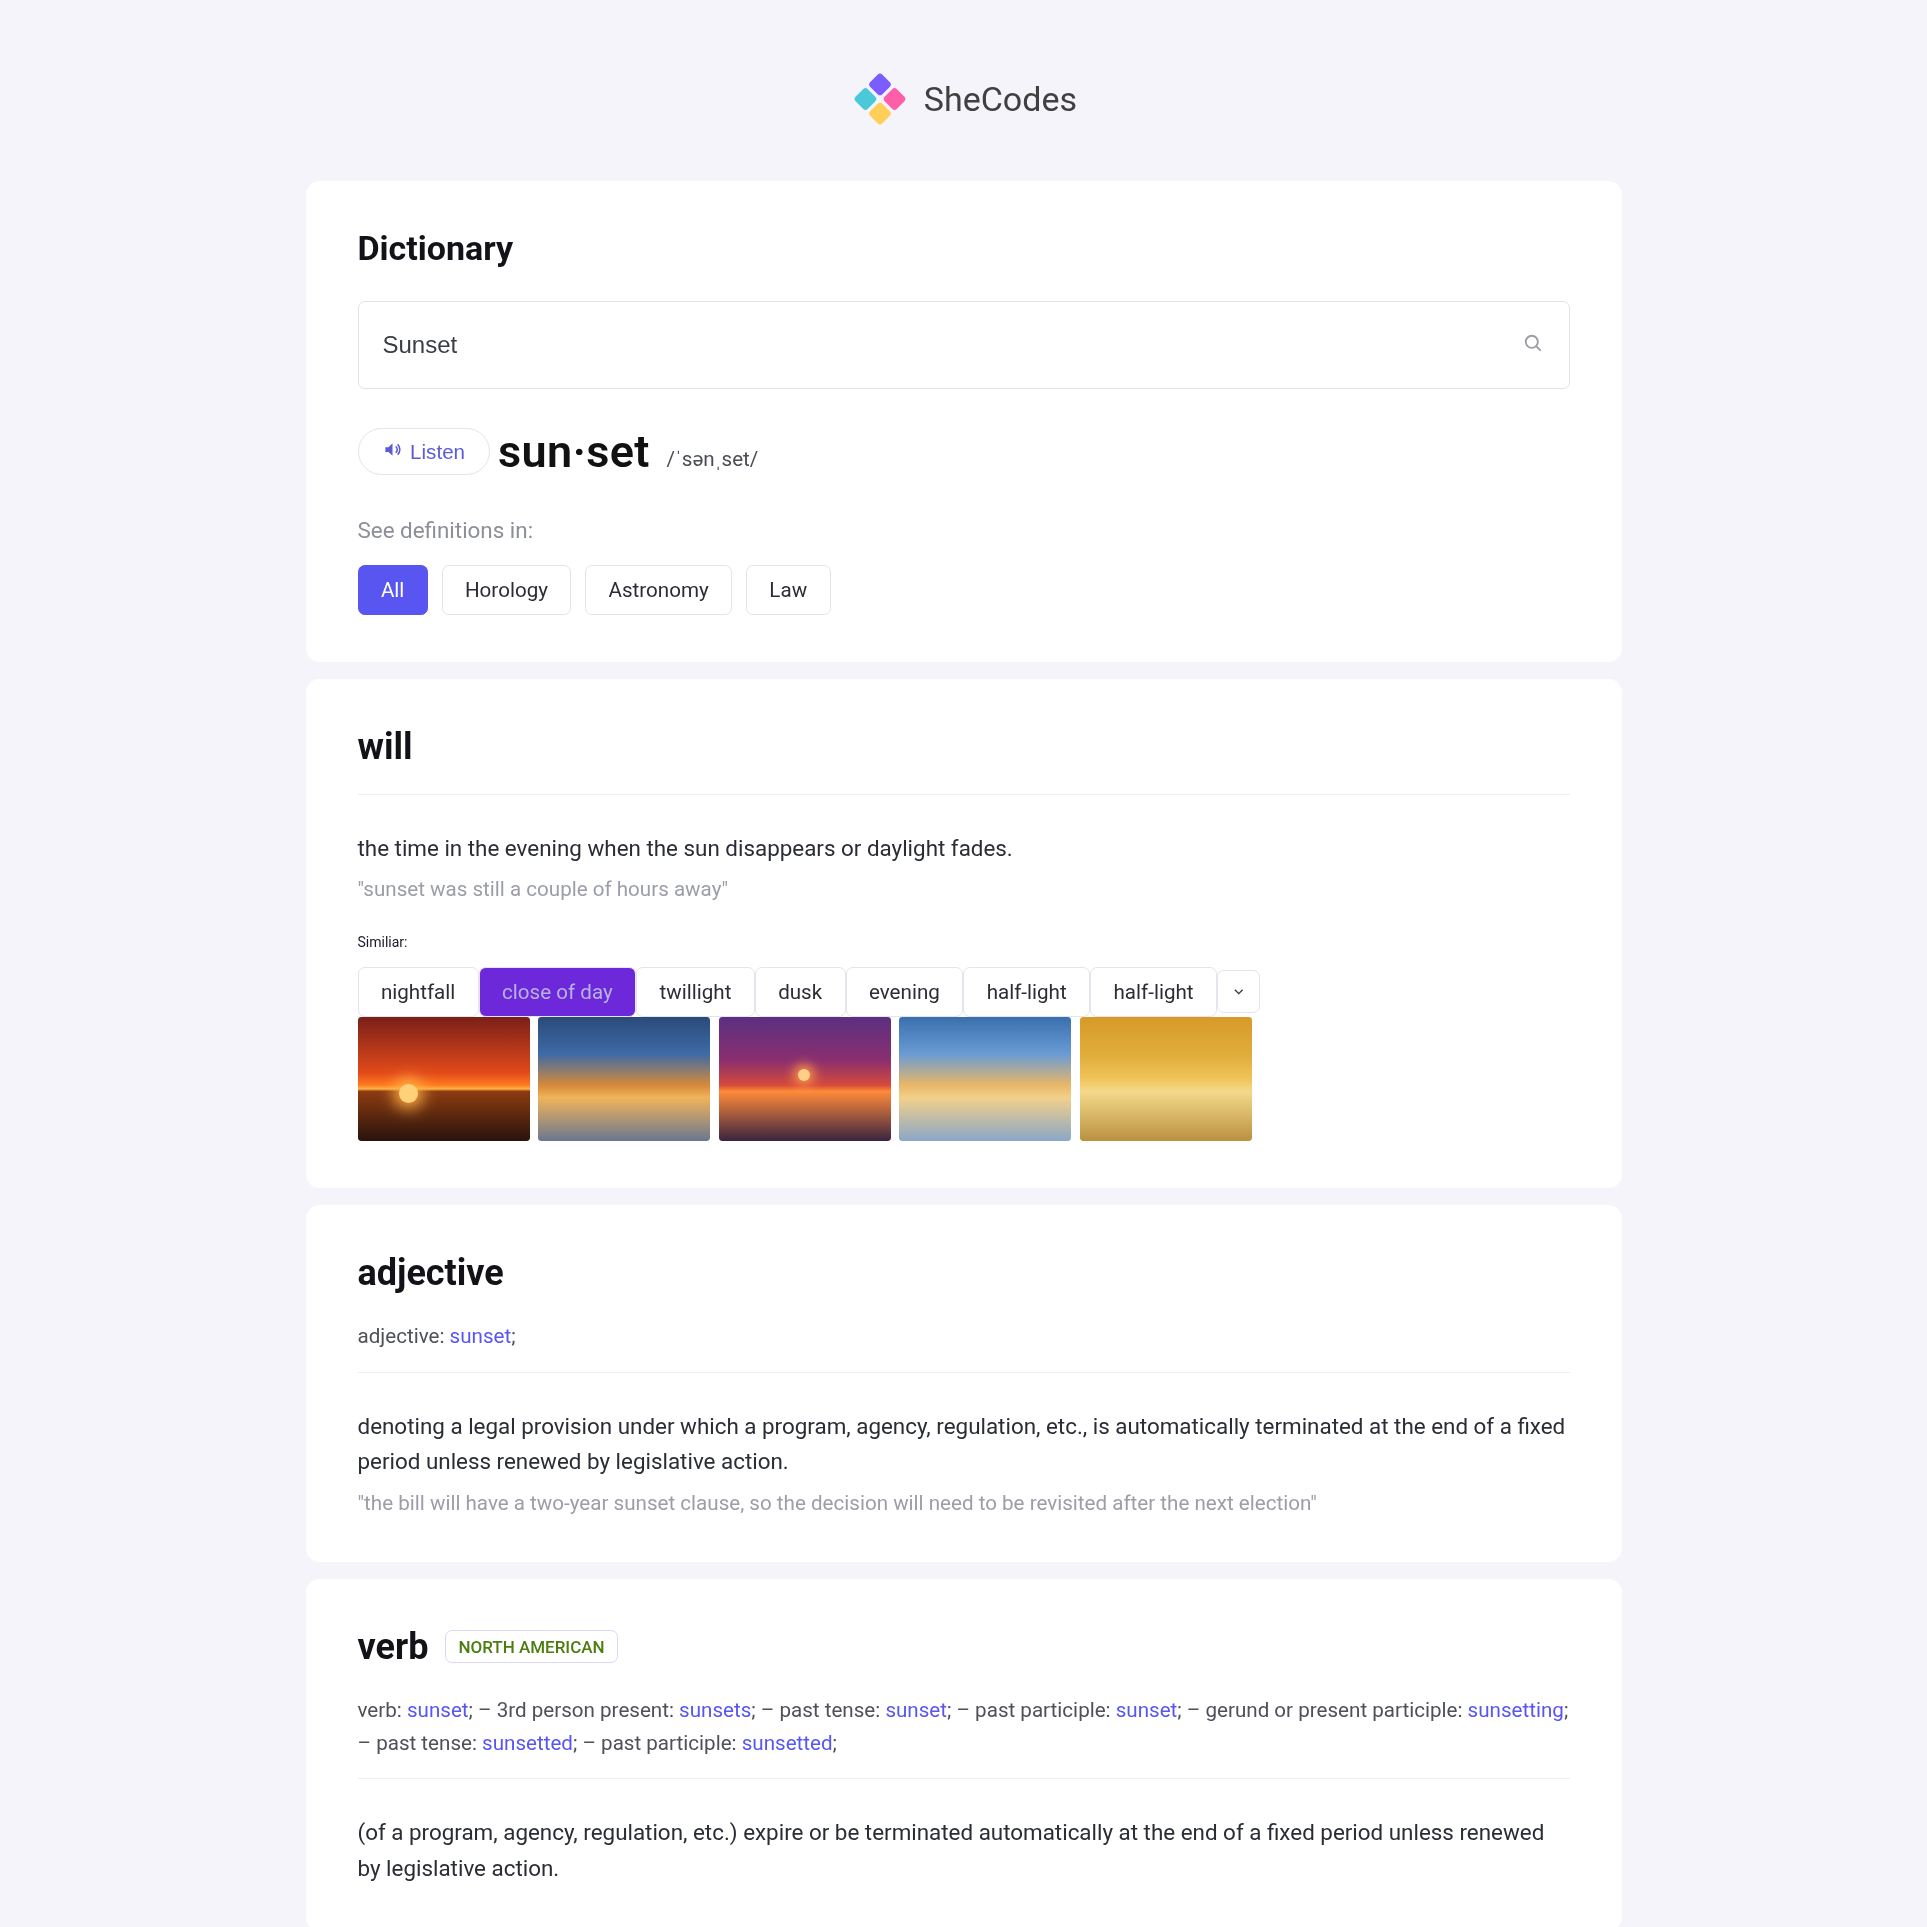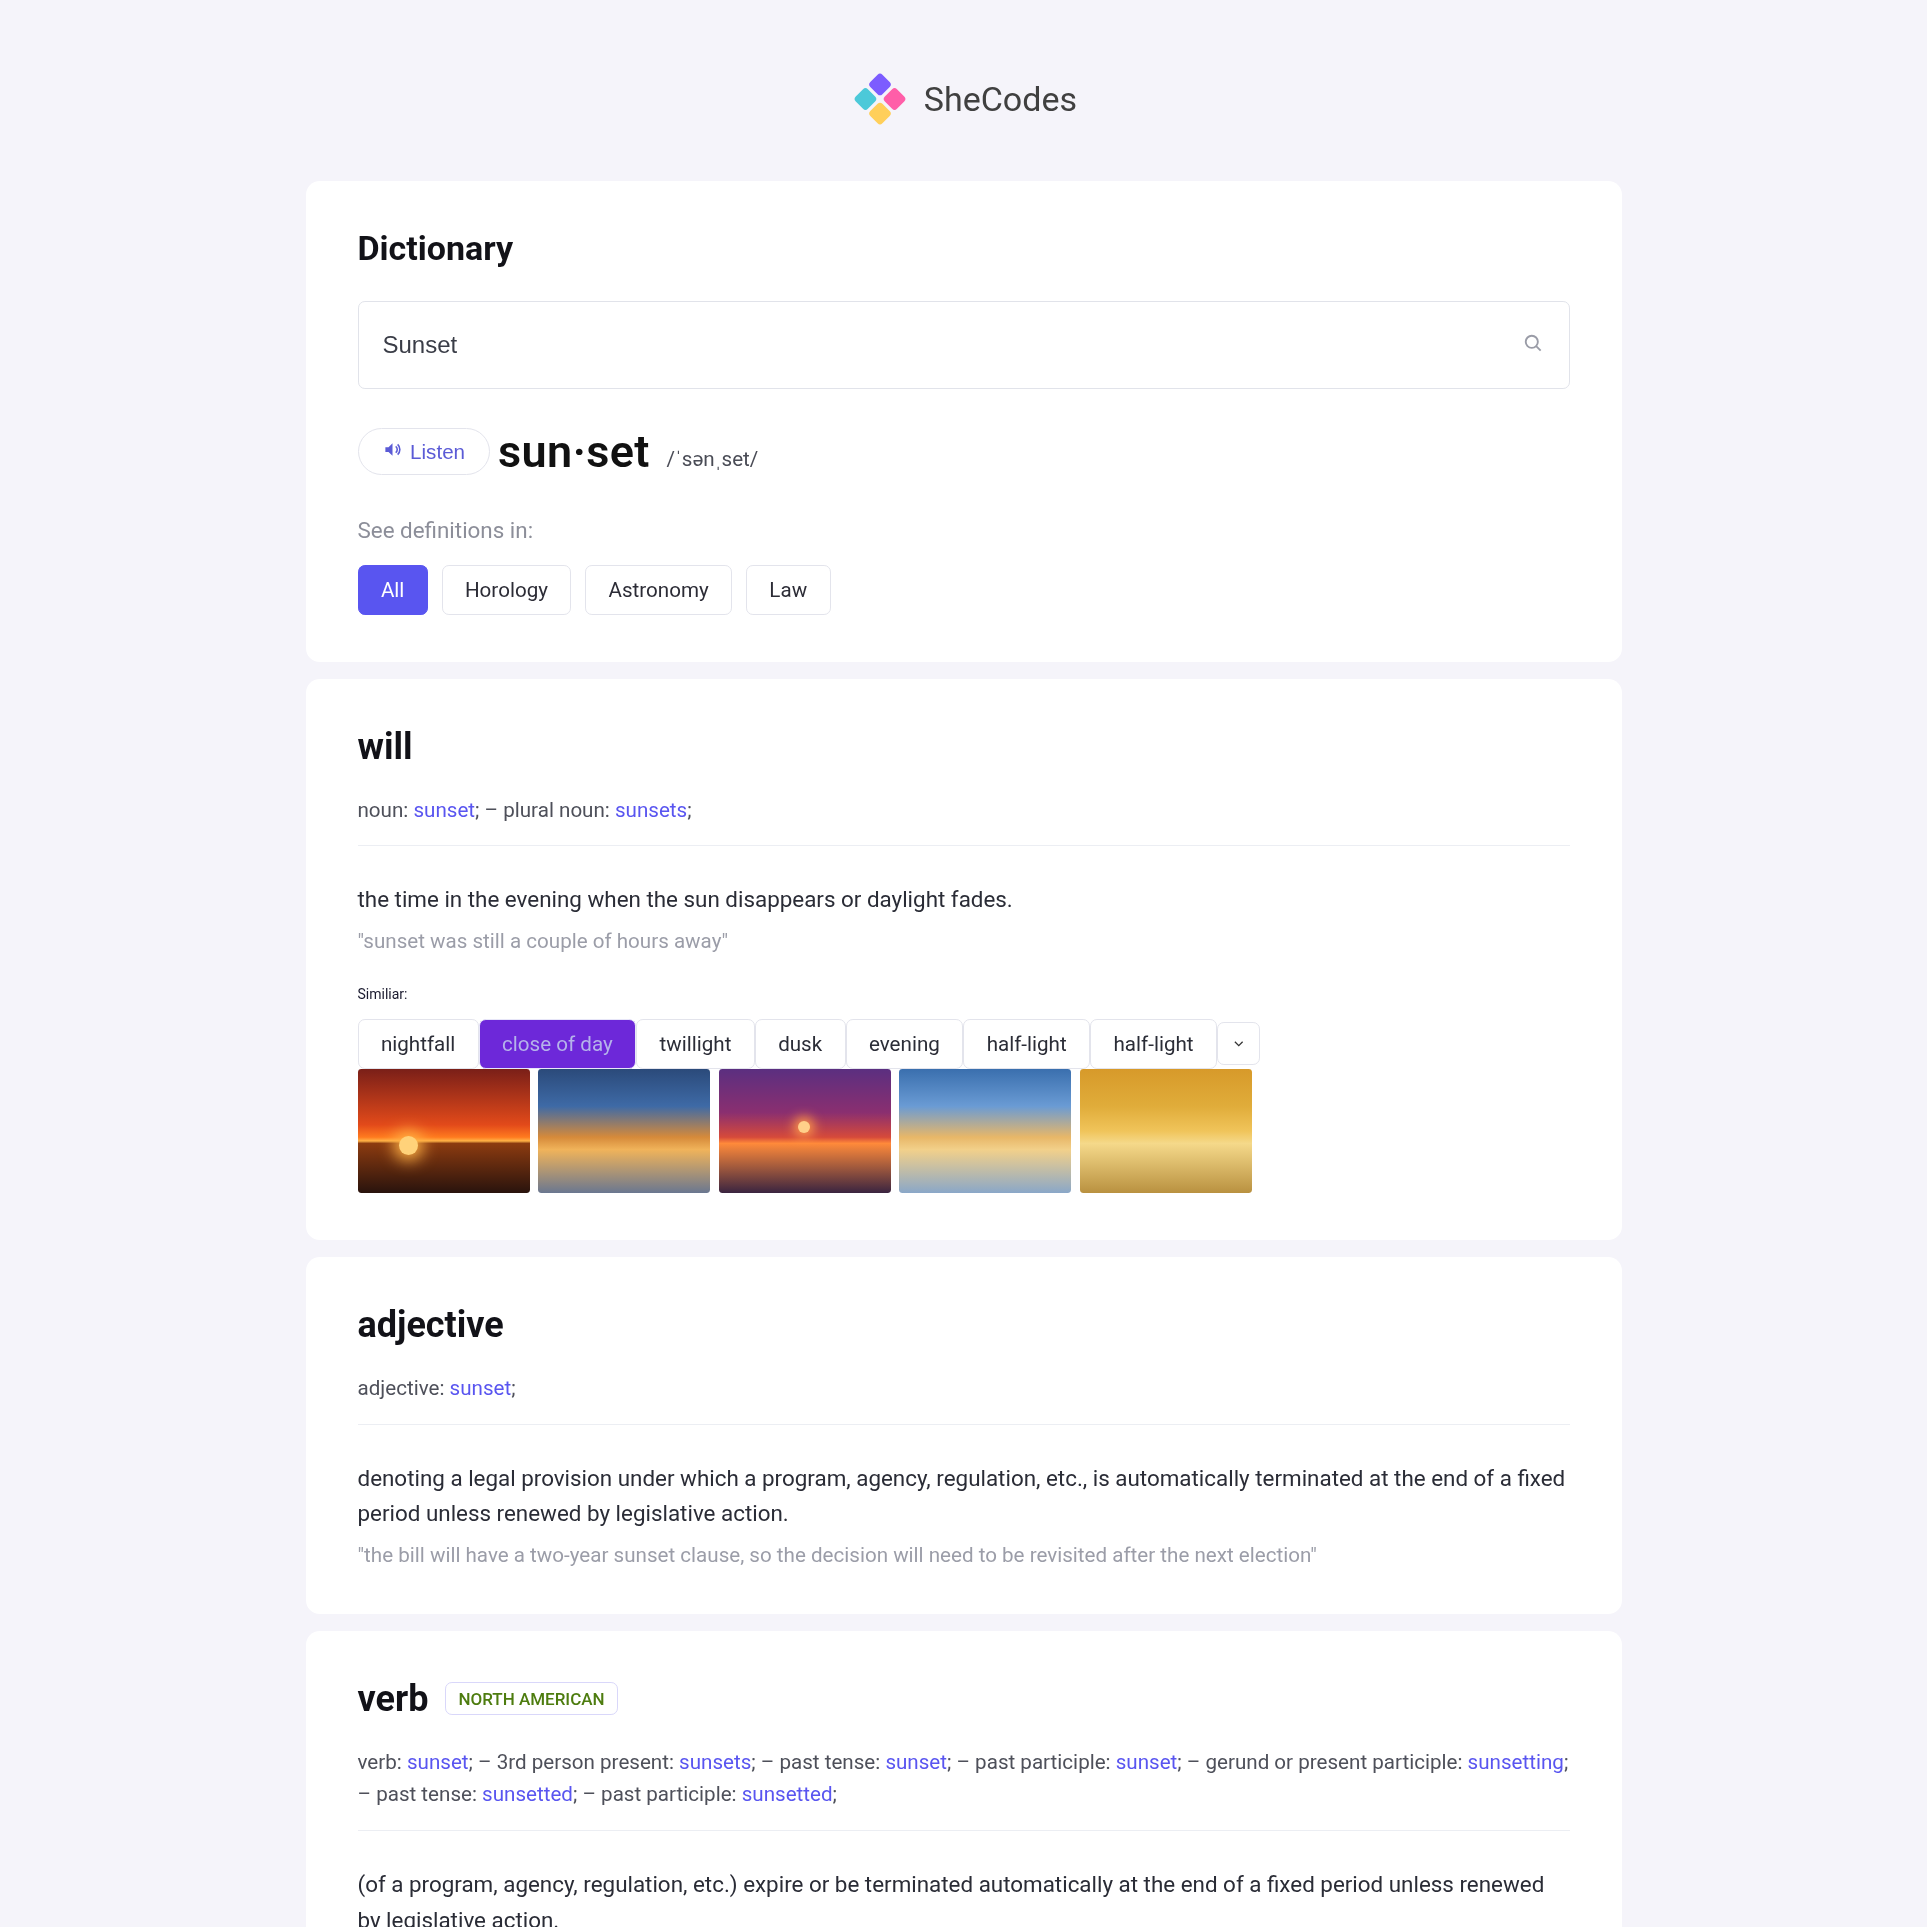--- a/index.html
+++ b/index.html
@@ -229,21 +229,20 @@
     <div class="chip-row" id="category-chips">
         <div class="chip active">All</div>
         <div class="chip">Horology</div>
         <div class="chip">Astronomy</div>
         <div class="chip">Law</div>
       </div>
   </div>
 
   <div class="card">
     <h2 class="pos-title">will</h2>
-    <div class="forms-line" id="noun-forms"><span>noun: </span><span class="hl">sunset</span>;   –   <span>plural noun: </span><span class="hl">sunsets</span>;</div>
     <hr class="sep">
     <div class="definition">the time in the evening when the sun disappears or daylight fades.</div>
     <div class="example">"sunset was still a couple of hours away"</div>
     <div class="similar-label">Similiar:</div>
     <div class="sim-row" id="noun-similar">
         <div class="sim-chip">nightfall</div>
         <div class="sim-chip muted">close of day</div>
         <div class="sim-chip">twillight</div>
         <div class="sim-chip">dusk</div>
         <div class="sim-chip">evening</div>

